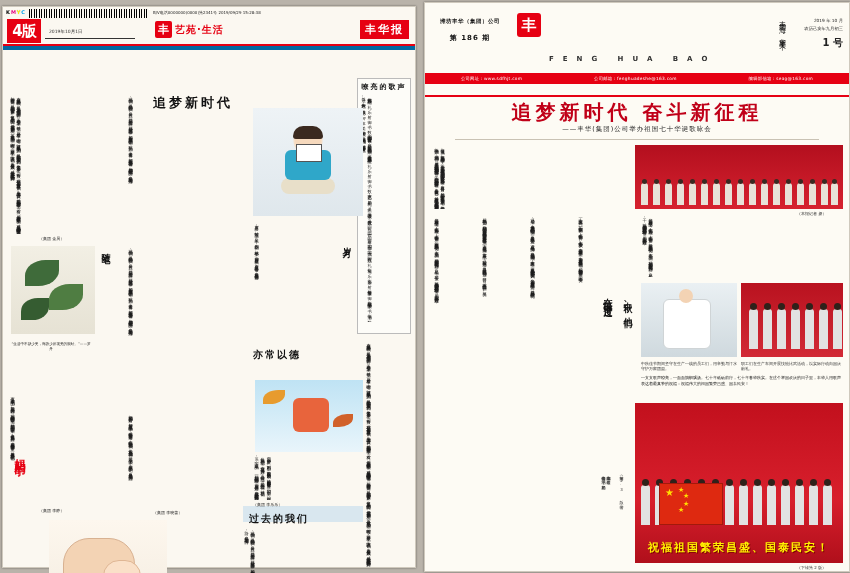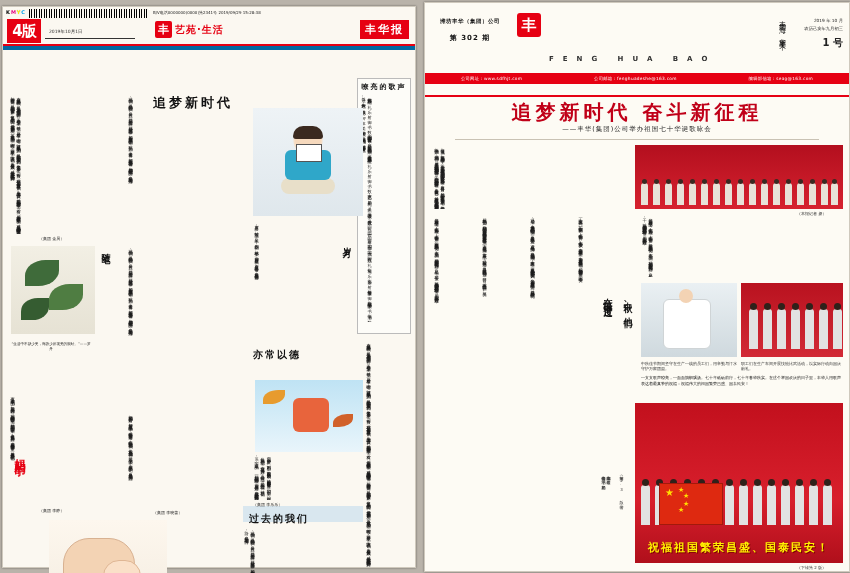--- a/index.html
+++ b/index.html
@@ -318,21 +318,21 @@
       <div class="sig" style="left:36px;top:186px;">（集团 金属）</div>
       <div class="sig" style="left:36px;top:458px;">（集团 李静）</div>
     </div>
   </div>
 
   <div class="sheet-right">
 
     <div class="r-top">
       <div class="r-left-info">
         <div class="r-company">潍坊丰华（集团）公司</div>
-        <div class="r-issue">第 302 期</div>
+        <div class="r-issue">第 186 期</div>
       </div>
       <div class="r-logo-mark">丰</div>
       <div class="r-pinyin">FENG  HUA  BAO</div>
       <div class="r-slogan">丰华四海
 华夏天下</div>
       <div class="r-meta">
         <div>2019 年 10 月</div>
         <div>农历己亥年九月初三</div>
         <div style="font-size:10px;font-weight:bold;">1 号</div>
       </div>

